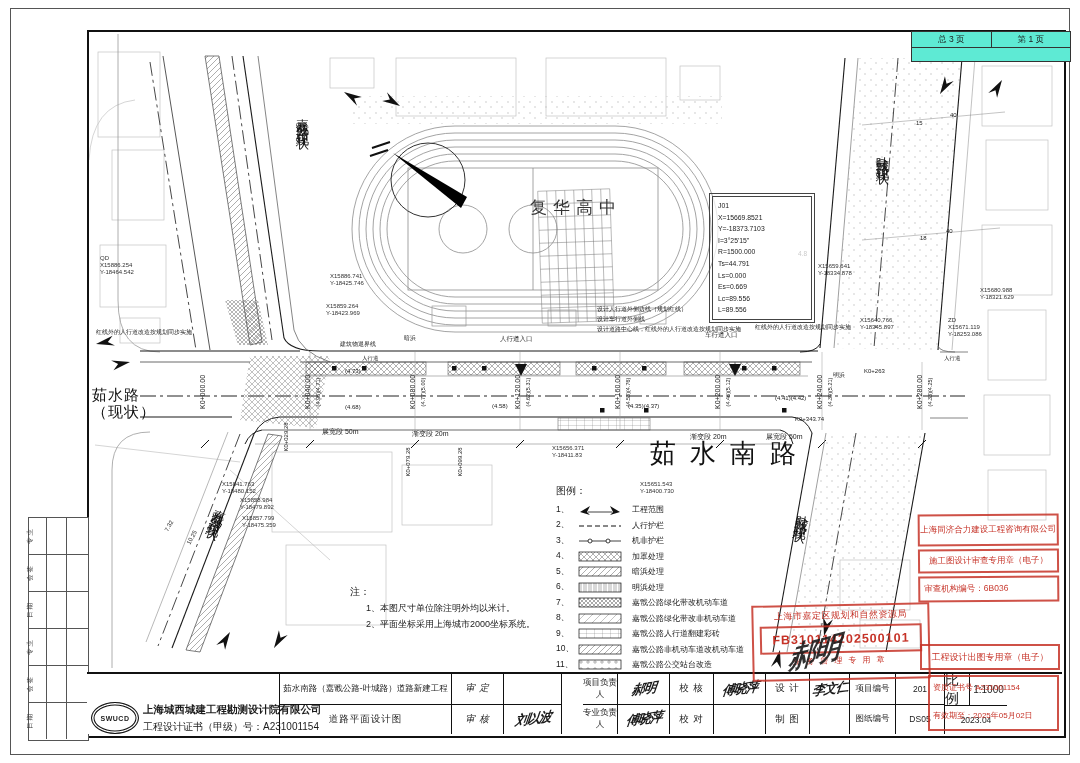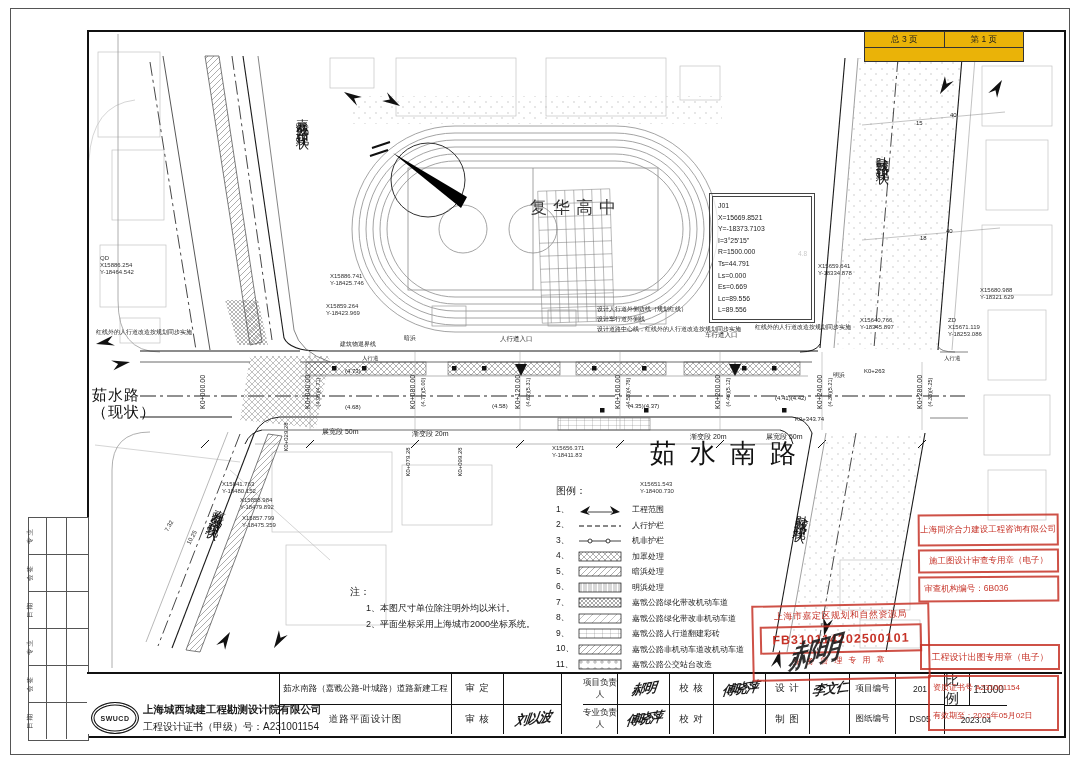--- a/index.html
+++ b/index.html
@@ -19,21 +19,21 @@
   .legend{left:556px;top:484px;z-index:3;font-size:8px;}
   .legend .ltitle{font-size:10px;margin-bottom:4px;}
   .lrow{display:flex;align-items:center;height:15.5px;}
   .lno{width:22px;font-size:8.5px;}
   .lsw{width:44px;height:11px;margin-right:10px;flex:none;}
   
   .notes{left:350px;top:584px;z-index:3;font-size:9px;line-height:16px;}
   .notes .ntitle{font-size:10px;}
   .notes .nline{margin-left:16px;}
   
-  .pagebox{left:864px;top:31px;width:158px;height:29px;border:1px solid #333;z-index:3;background:#eab308;}
+  .pagebox{left:911px;top:31px;width:158px;height:29px;border:1px solid #333;z-index:3;background:#5eead4;}
   .pagerow{display:flex;height:15px;border-bottom:1px solid #333;}
   .pagecell{flex:1;text-align:center;font-size:8.5px;line-height:15px;}
   .pagecell.first{border-right:1px solid #333;}
   
   .signoff{left:28px;top:517px;width:59px;height:222px;border:1px solid #555;z-index:3;background:#fff;}
   .sorow{display:flex;height:36px;border-bottom:1px solid #555;}
   .sorow:last-child{border-bottom:none;}
   .soc1{width:17px;border-right:1px solid #555;position:relative;}
   .soc2{width:19px;border-right:1px solid #555;}
   .soc3{flex:1;}
@@ -500,21 +500,21 @@
       <div class="cmp">
         <div class="cname">上海城西城建工程勘测设计院有限公司</div>
         <div class="ccert">工程设计证书（甲级）号：A231001154</div>
       </div>
     </div>
   </div>
   <div class="tb-col" style="width:172px;">
     <div class="tb-cell small-lab">茹水南路（嘉戬公路-叶城路）道路新建工程</div>
     <div class="tb-cell bt lab">道路平面设计图</div>
   </div>
-  <div class="tb-col" style="width:52px;">
+  <div class="tb-col" style="width:52px;font-style:italic;">
     <div class="tb-cell lab">审  定</div>
     <div class="tb-cell bt lab">审  核</div>
   </div>
   <div class="tb-col" style="width:58px;">
     <div class="tb-cell"></div>
     <div class="tb-cell bt">
         <span class="sig">刘以波</span>
       </div>
   </div>
   <div class="tb-col" style="width:56px;padding-left:21px;">

